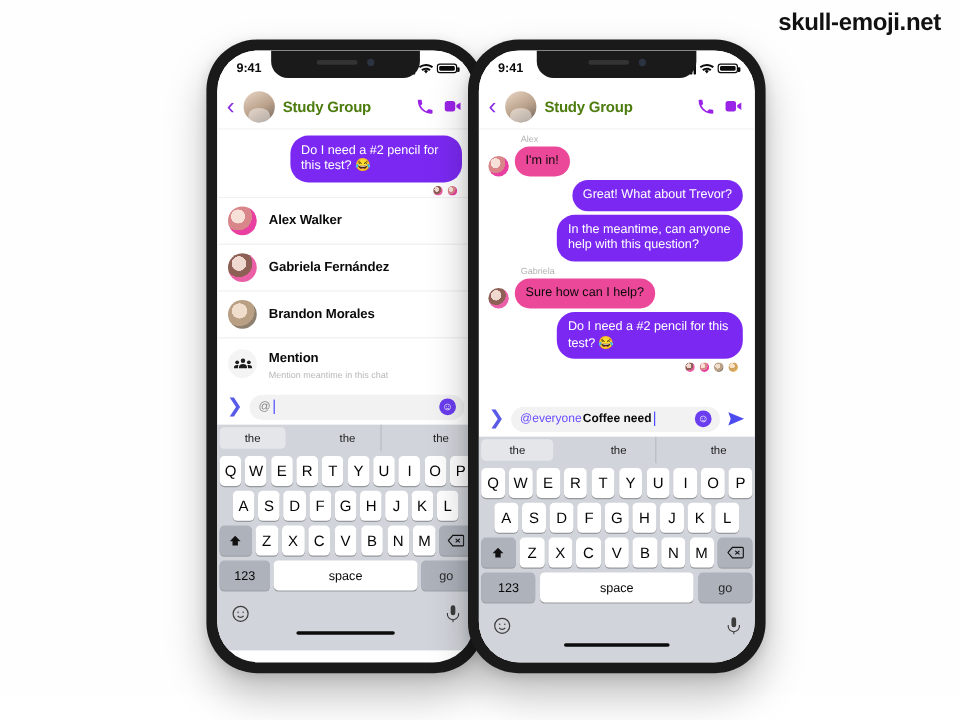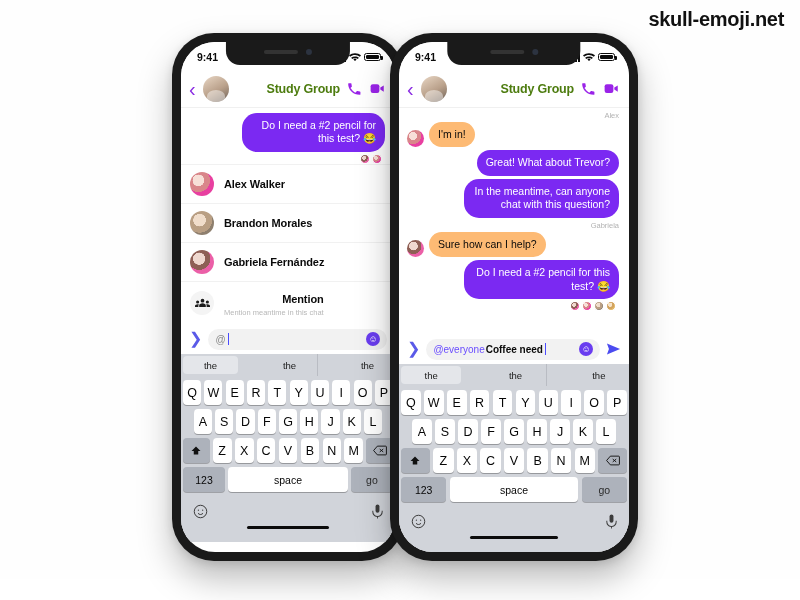--- a/index.html
+++ b/index.html
@@ -2,21 +2,21 @@
 <html><head>
 <meta charset="utf-8">
 <style>
   * { box-sizing: border-box; margin: 0; padding: 0; }
   html, body {
     width: 800px; height: 600px;
     background: #ffffff;
     font-family: "Liberation Sans", sans-serif;
     overflow: hidden;
   }
-  #stage { position: relative; width: 800px; height: 579px; background: #fefefe; text-align: right; }
+  #stage { position: relative; width: 800px; height: 579px; background: #fefefe; }
 
   
   .watermark {
     position: absolute; top: 8px; right: 16px;
     font-size: 20px; font-weight: 700; color: #111; letter-spacing: -0.3px;
     z-index: 60;
   }
 
   
   .phone {
@@ -96,21 +96,21 @@
   .msg-row { display: flex; align-items: flex-end; gap: 5px; }
   .msg-row.out { justify-content: flex-end; }
   .sender-label { font-size: 7.5px; color: #b2b2b2; margin-left: 27px; margin-bottom: -1px; }
   .sm-avatar { width: 17px; height: 17px; border-radius: 50%; flex: 0 0 17px; }
   .av-pink  { background: radial-gradient(circle at 35% 35%, #f7e0d8 0 26%, #d9868a 27% 52%, #e83fa0 53%); }
   .av-tan   { background: radial-gradient(circle at 40% 38%, #f0ddcb 0 30%, #b99f84 31% 60%, #8e7f6e 61%); }
   .av-rose  { background: radial-gradient(circle at 38% 36%, #efd8cf 0 28%, #8e5f55 29% 52%, #eb5fa7 53%); }
   .av-gold  { background: radial-gradient(circle at 38% 36%, #f6e3c8 0 30%, #d2a35e 31% 60%, #e2b562 61%); }
 
   .bubble { max-width: 73%; padding: 6px 9px; border-radius: 15px; font-size: 10.5px; line-height: 1.28; }
-  .bubble.in  { background: #fdba74; color: #0a0a0a; }
+  .bubble.in  { background: #ec4899; color: #0a0a0a; }
   .bubble.out { background: #7b29f2; color: #ffffff; }
 
   .reactions { display: flex; justify-content: flex-end; gap: 2px; padding-right: 3px; margin-top: -1px; }
   .reactions span { width: 10px; height: 10px; border-radius: 50%; border: 1px solid #fff; display:block; }
 
   
   .mention-list { background: #fff; flex: 0 0 auto; }
   .mention-row {
     display: flex; align-items: center; gap: 10px;
     padding: 7px 10px 7px 9px;
@@ -236,26 +236,26 @@
           <span class="av-pink"></span>
         </div>
       </div>
 
       <div class="mention-list">
         <div class="mention-row">
           <span class="m-av av-pink"></span>
           <span class="m-name">Alex Walker</span>
         </div>
         <div class="mention-row">
+          <span class="m-av av-rose"></span>
+          <span class="m-name">Gabriela Fernández</span>
+        </div>
+        <div class="mention-row">
           <span class="m-av av-tan"></span>
           <span class="m-name">Brandon Morales</span>
-        </div>
-        <div class="mention-row">
-          <span class="m-av av-rose"></span>
-          <span class="m-name">Gabriela Fernández</span>
         </div>
         <div class="mention-row">
           <span class="everyone-ic">
             <svg width="15" height="11" viewBox="0 0 24 17" fill="#1c1c1c">
                 <circle cx="12" cy="4" r="3"></circle>
                 <circle cx="4.2" cy="6" r="2.5"></circle>
                 <circle cx="19.8" cy="6" r="2.5"></circle>
                 <path d="M12 8.2c-3 0-5.3 1.6-5.3 3.6V14h10.6v-2.2c0-2-2.3-3.6-5.3-3.6z"></path>
                 <path d="M4.2 9.6C2 9.6 0 10.8 0 12.3V14h5.4v-2.2c0-.8.3-1.6.8-2.2H4.2zM19.8 9.6h-2c.5.6.8 1.4.8 2.2V14H24v-1.7c0-1.5-2-2.7-4.2-2.7z"></path>
               </svg>
@@ -401,21 +401,21 @@
         <div class="sender-label">Alex</div>
         <div class="msg-row">
           <span class="sm-avatar av-pink"></span>
           <div class="bubble in">I'm in!</div>
         </div>
 
         <div class="msg-row out">
           <div class="bubble out">Great! What about Trevor?</div>
         </div>
         <div class="msg-row out">
-          <div class="bubble out">In the meantime, can anyone chat with this question?</div>
+          <div class="bubble out">In the meantime, can anyone help with this question?</div>
         </div>
 
         <div class="sender-label">Gabriela</div>
         <div class="msg-row">
           <span class="sm-avatar av-rose"></span>
           <div class="bubble in">Sure how can I help?</div>
         </div>
 
         <div class="msg-row out">
           <div class="bubble out">Do I need a #2 pencil for this test? 😂</div>

